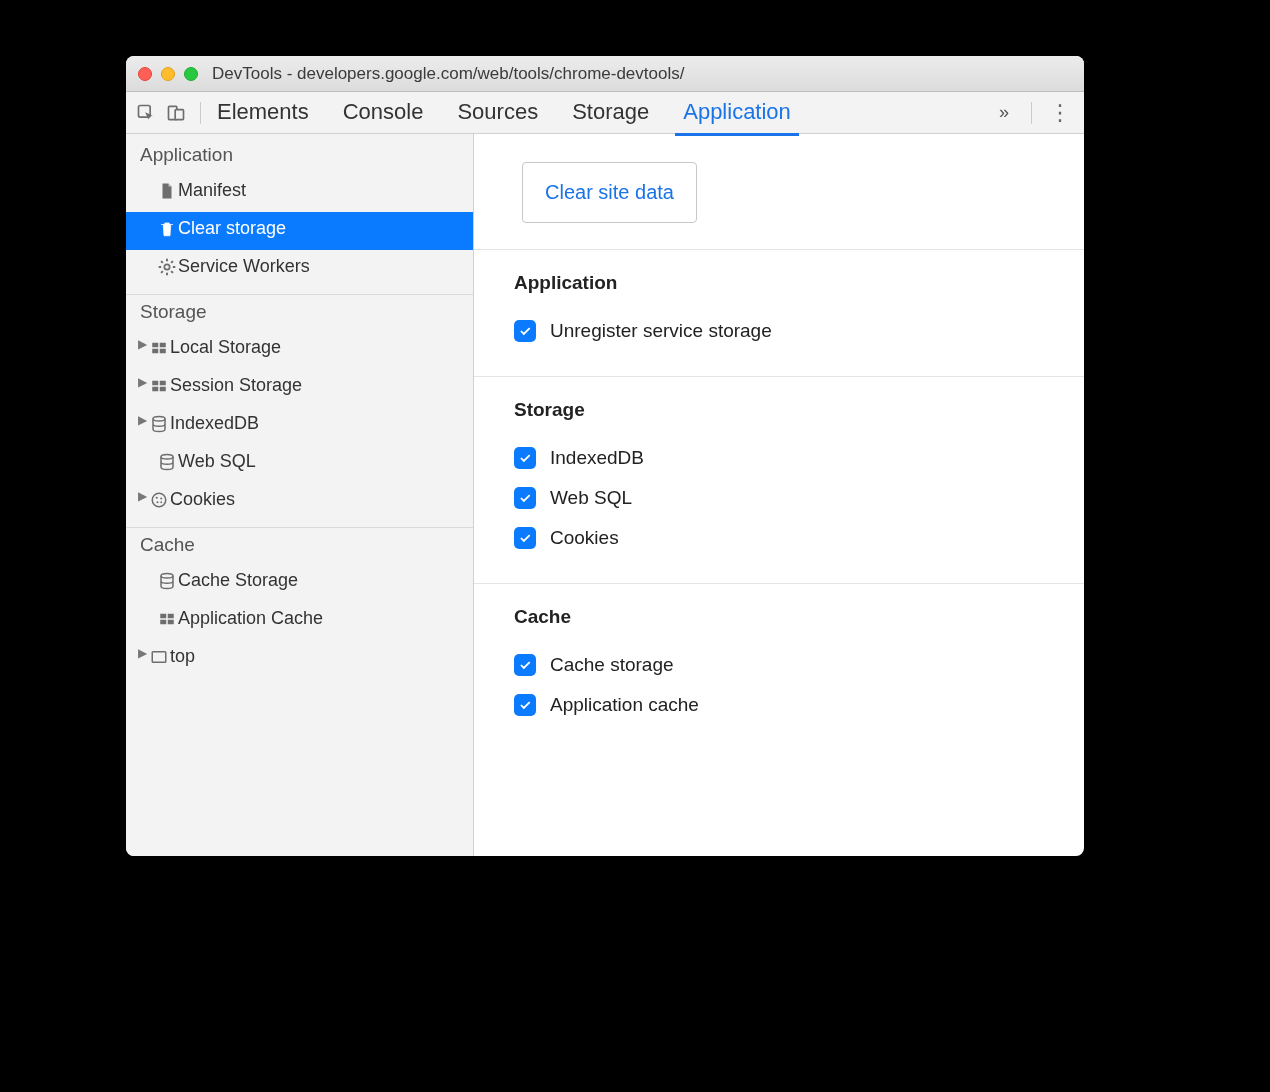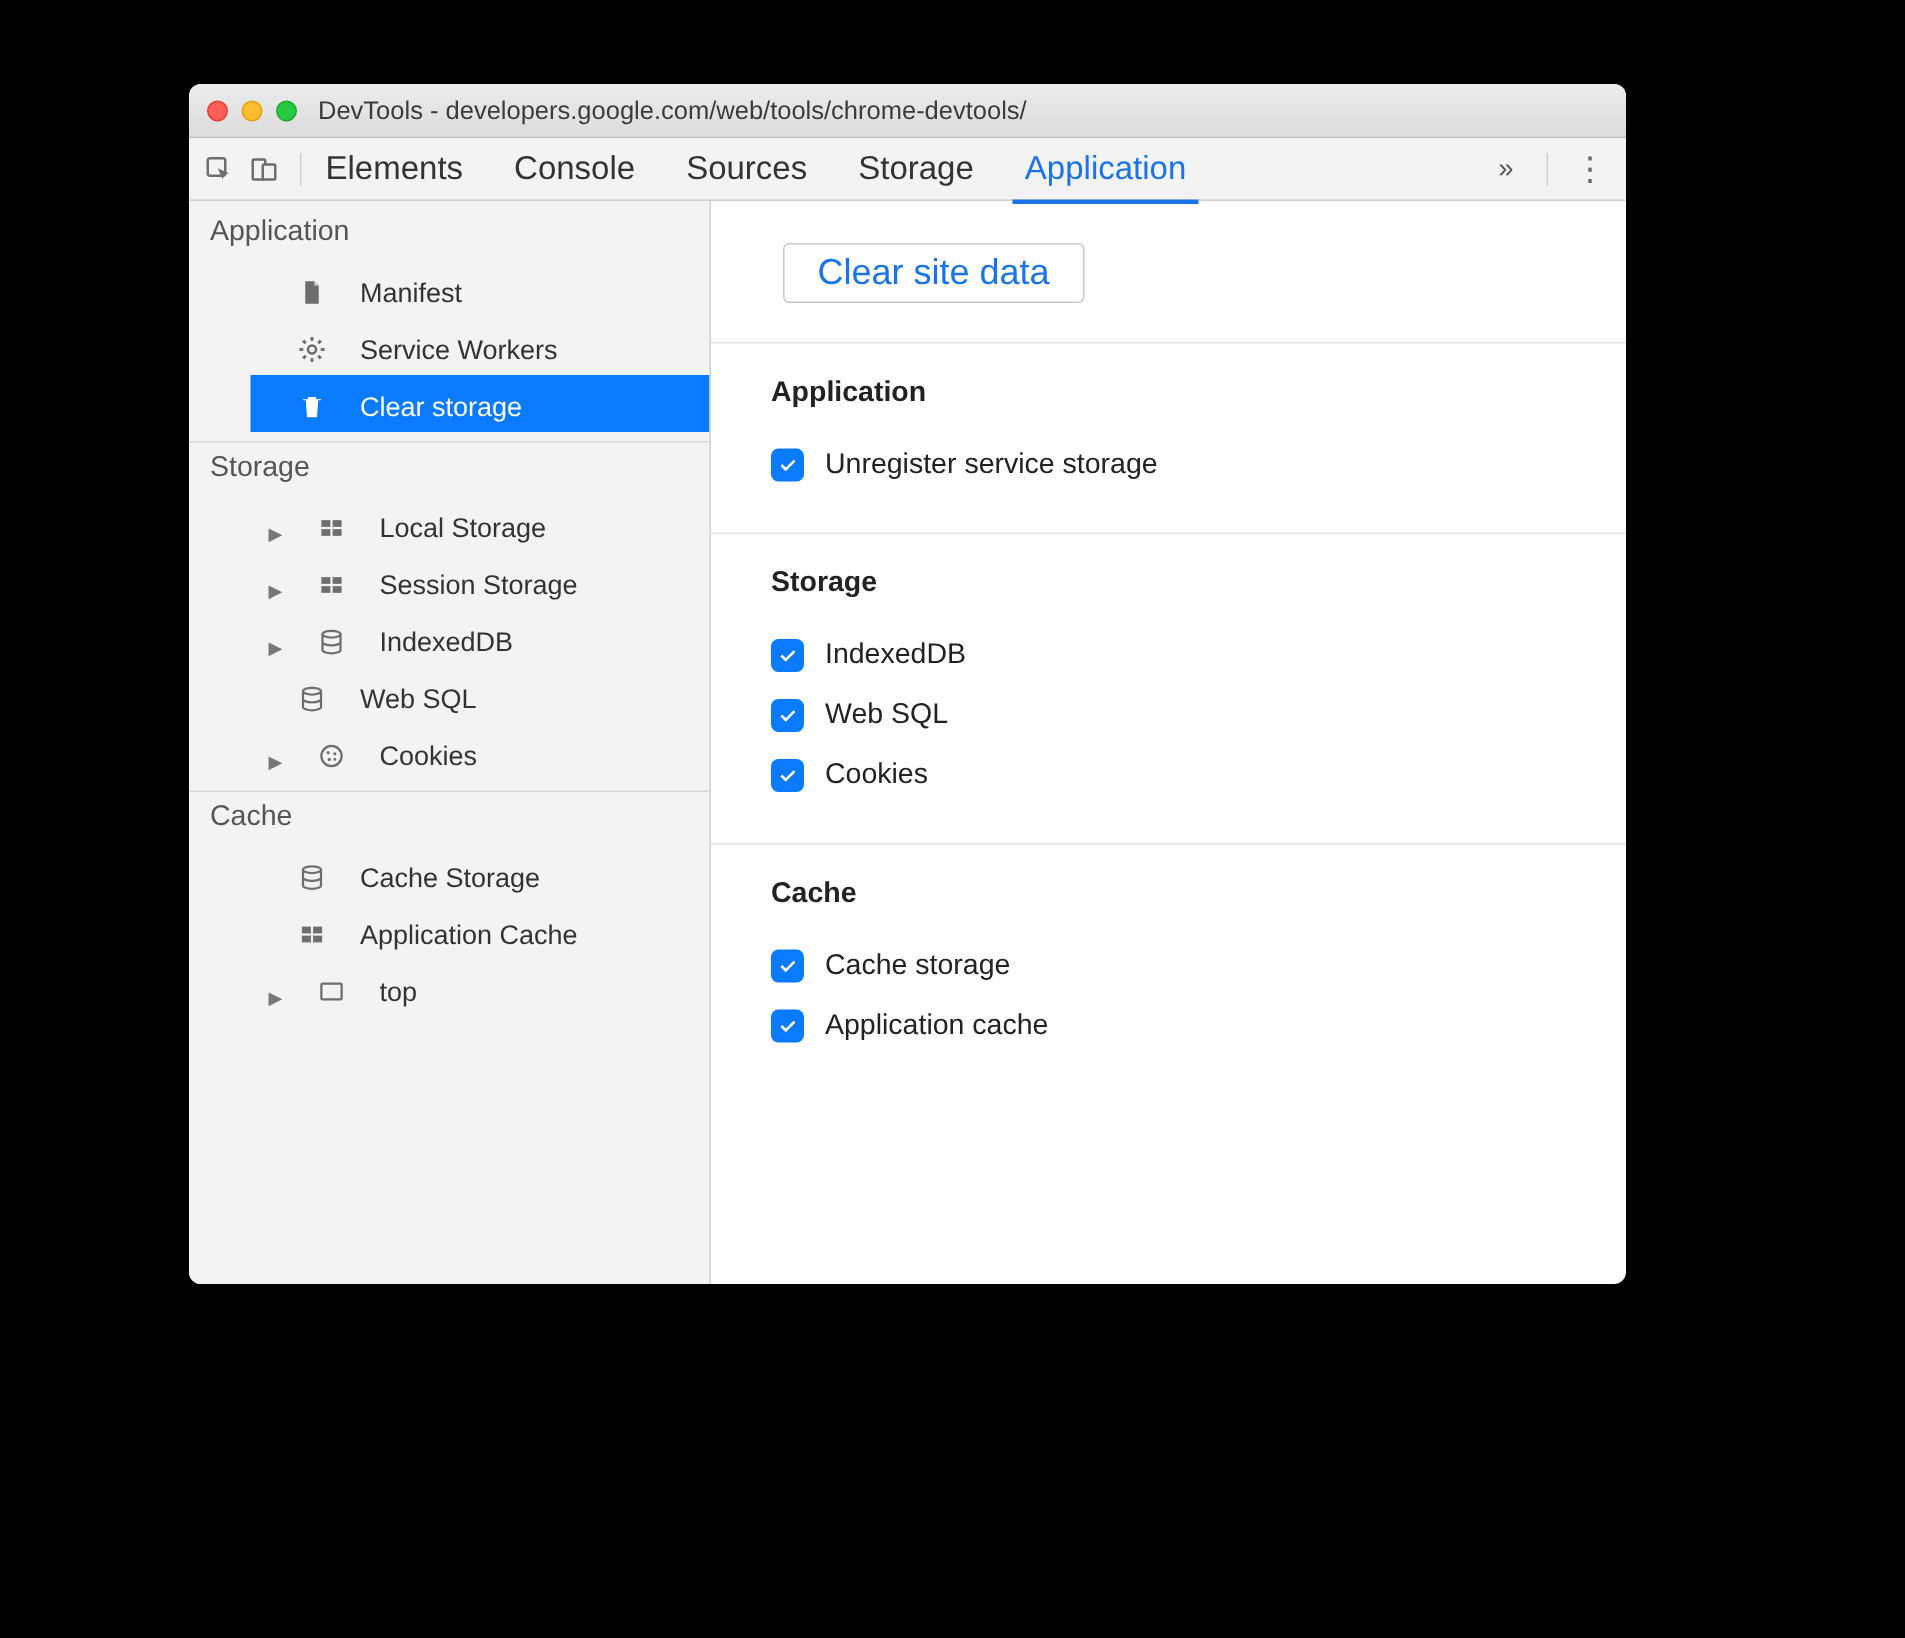--- a/index.html
+++ b/index.html
@@ -65,40 +65,39 @@
     font-size:18px;
   }
   .group-hdr {
     padding: 10px 14px 8px;
     color:#555;
     font-size:19px;
   }
   .group-sep { border-top:1px solid #d9d9d9; margin-top:6px; padding-top:6px;}
   .item {
     display:flex;
-    align-items:flex-end;
-    gap:21px;
+    align-items:flex-start;
+    gap:0;
     padding: 6px 14px 6px 30px;
     color:#333;
     cursor:pointer;
     height:38px;
-    margin-left:41px;
   }
   .item .arrow { width:12px; color:#777; font-size:12px; margin-left:-18px; margin-right:-2px;}
   .item.selected { background:#0a7bff; color:#fff; }
   .item .icon { width:22px; height:22px; display:flex; align-items:center; justify-content:center; color:#6e6e6e; flex-shrink:0;}
   .item.selected .icon { color:#fff; }
   .main { flex:1; overflow:auto; font-size:19px; color:#222;}
   .main-top { padding: 28px 0 26px 48px; border-bottom:1px solid #e4e4e4;}
   .btn {
     border:1px solid #c7c7c7;
     background:#fff;
     color:#1a73e8;
-    font-size:24px;
-    padding: 5px 22px;
+    font-size:20px;
+    padding: 18px 22px;
     border-radius:4px;
     cursor:pointer;
   }
   .section { padding: 22px 40px 24px; border-bottom:1px solid #e4e4e4;}
   .section:last-child{border-bottom:none;}
   .sec-h { font-weight:700; font-size:19px; margin-bottom:18px; color:#222;}
   .check-row { display:flex; align-items:center; gap:14px; padding:8px 0 10px;}
   .cbox {
     width:22px; height:22px; border-radius:5px; background:#0a7bff;
     display:flex; align-items:center; justify-content:center; flex-shrink:0; cursor:pointer;
@@ -151,36 +150,36 @@
         <div class="group-hdr">Application</div>
         <div class="item">
           <span class="icon">
             <svg viewBox="0 0 24 24" width="18" height="18">
               <path d="M6 2h8l4 4v16H6z" fill="#6e6e6e"></path>
               <path d="M14 2v4h4" fill="rgba(255,255,255,0.6)"></path>
             </svg>
           </span>
           <span>Manifest</span>
         </div>
+        <div class="item selected">
+          <span class="icon">
+            <svg viewBox="0 0 24 24" width="18" height="18">
+              <path d="M4 6h16M9 6V4h6v2M7 6l1 15h8l1-15" fill="#fff" stroke="#fff" stroke-width="1"></path>
+            </svg>
+          </span>
+          <span>Clear storage</span>
+        </div>
         <div class="item">
           <span class="icon">
             <svg viewBox="0 0 24 24" width="20" height="20">
               <circle cx="12" cy="12" r="3.2" fill="none" stroke="#6e6e6e" stroke-width="2"></circle>
               <path d="M12 2v3M12 19v3M2 12h3M19 12h3M4.9 4.9l2.1 2.1M17 17l2.1 2.1M4.9 19.1 7 17M17 7l2.1-2.1" stroke="#6e6e6e" stroke-width="2.4"></path>
             </svg>
           </span>
           <span>Service Workers</span>
-        </div>
-        <div class="item selected">
-          <span class="icon">
-            <svg viewBox="0 0 24 24" width="18" height="18">
-              <path d="M4 6h16M9 6V4h6v2M7 6l1 15h8l1-15" fill="#fff" stroke="#fff" stroke-width="1"></path>
-            </svg>
-          </span>
-          <span>Clear storage</span>
         </div>
         <div class="group-hdr group-sep">Storage</div>
         <div class="item">
           <span class="arrow">▶</span>
           <span class="icon">
             <svg viewBox="0 0 24 24" width="18" height="18">
               <rect x="3" y="5" width="8" height="6" fill="#6e6e6e"></rect>
               <rect x="13" y="5" width="8" height="6" fill="#6e6e6e"></rect>
               <rect x="3" y="13" width="8" height="6" fill="#6e6e6e"></rect>
               <rect x="13" y="13" width="8" height="6" fill="#6e6e6e"></rect>

